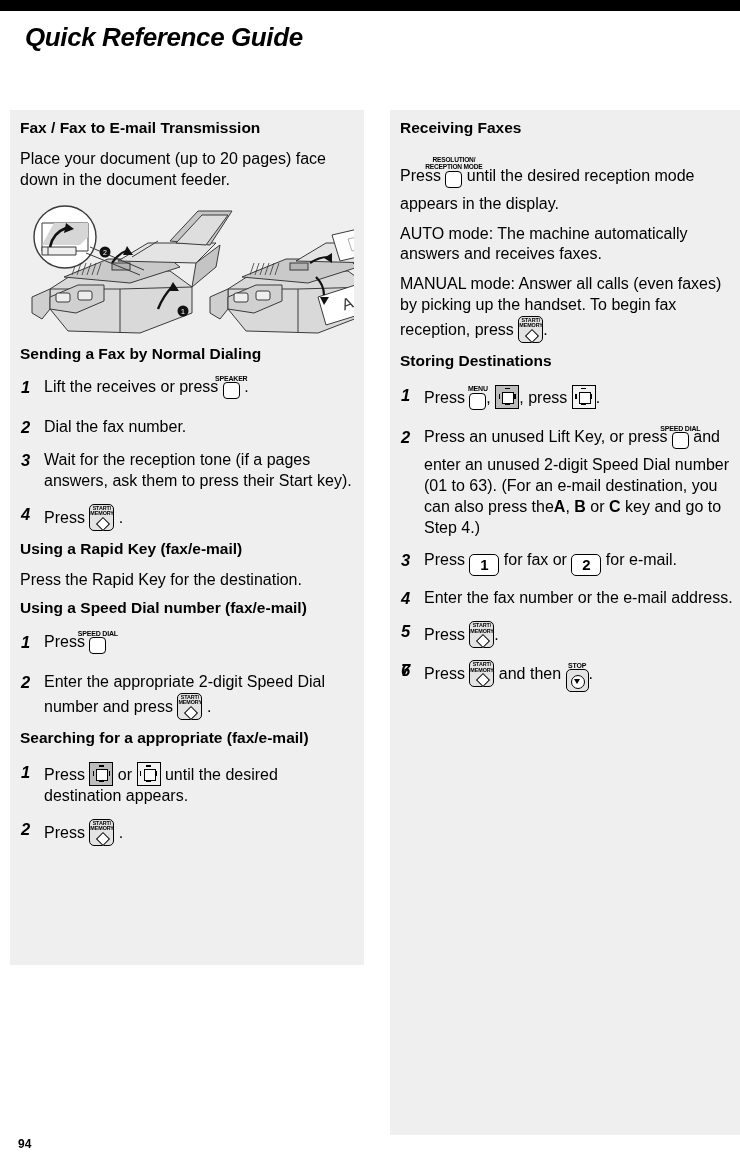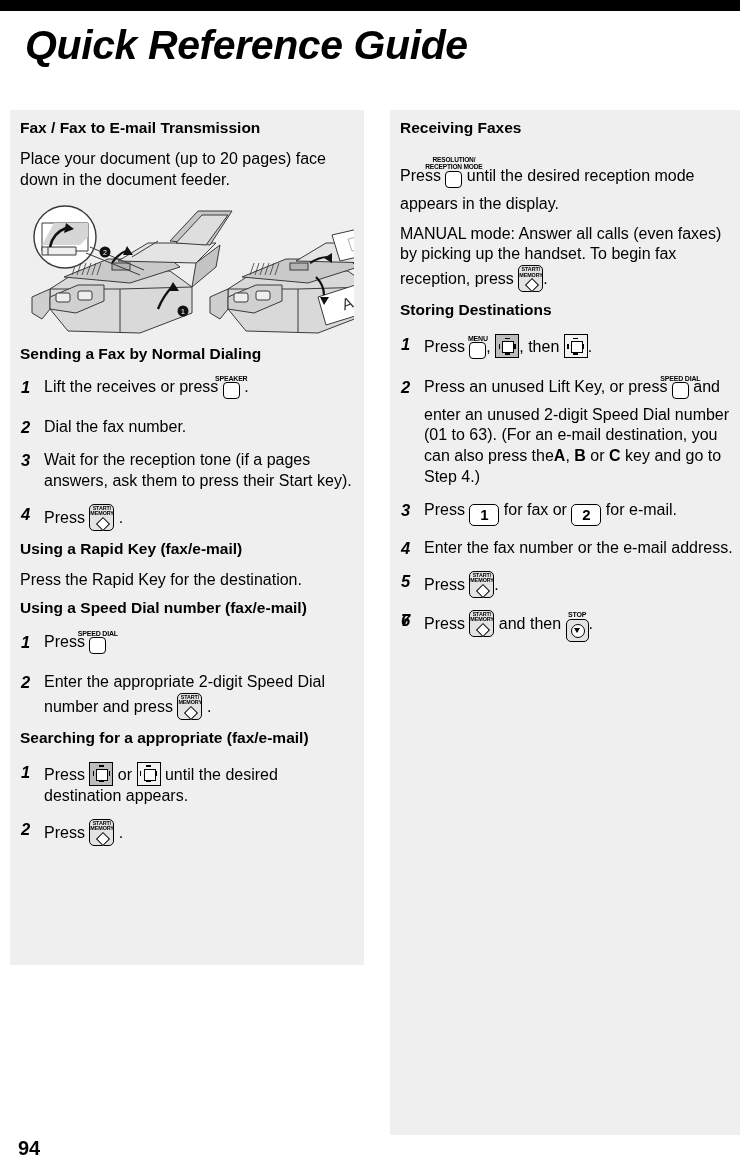--- a/index.html
+++ b/index.html
@@ -7,21 +7,21 @@
     width:740px;height:1163px;
     background:#ffffff;
     font-family:"Liberation Sans","DejaVu Sans",sans-serif;
     color:#000;
     overflow:hidden;
     position:relative;
   }
   .topbar{position:absolute;left:0;top:0;width:740px;height:11px;background:#000;}
   .page-title{
     position:absolute;left:25px;top:22px;
-    font-size:41px;font-weight:bold;font-style:italic;
+    font-size:26px;font-weight:bold;font-style:italic;
     letter-spacing:-0.4px;
     font-family:"Liberation Sans","DejaVu Sans",sans-serif;
     white-space:nowrap;
   }
   .col{
     position:absolute;top:110px;width:354px;
     background:#efefef;
     box-sizing:border-box;
     padding:0 10px 8px 10px;
   }
@@ -137,21 +137,21 @@
   .key-arrow .ml{top:50%;left:2.5px;height:5px;width:1.3px;margin-top:-2.5px;}
   .key-arrow .mr{top:50%;right:2.5px;height:5px;width:1.3px;margin-top:-2.5px;}
   .key-arrow.light{background:#f2f2f2;}
 
   .b{font-weight:bold;}
 
   .fig{margin:10px 0 0 0;display:block;}
 
   .pagenum{
     position:absolute;left:18px;top:1137px;
-    font-size:20px;font-weight:bold;
+    font-size:12px;font-weight:bold;
   }
 </style>
 </head>
 <body>
 
 <div class="topbar"></div>
 
 <div class="page-title">Quick Reference Guide</div>
 
 <div class="col col-left">
@@ -350,20 +350,21 @@
 
   <p class="para" style="margin-top:26px;">
     <span>Press</span>
     <span class="keywrap">
       <span class="keylbl two"><span>RESOLUTION/</span><br><span>RECEPTION MODE</span></span>
       <span class="key-plain"></span>
     </span>
     <span>until the desired reception mode appears in the display.</span>
   </p>
 
+  <p class="para">AUTO mode: The machine automatically answers and receives faxes.</p>
 
   <p class="para">
     <span>MANUAL mode: Answer all calls (even faxes) by picking up the handset. To begin fax reception, press</span>
     <span class="key-sm">
       <span class="t"><span>START/</span><br><span>MEMORY</span></span>
       <span class="d"></span>
     </span><span>.</span>
   </p>
 
 
@@ -375,21 +376,21 @@
       <span class="num">1</span>
       <span>Press</span>
       <span class="keywrap">
         <span class="keylbl">MENU</span>
         <span class="key-plain"></span>
       </span><span>,</span>
       <span class="key-arrow">
         <span class="m mt"></span><span class="m mb"></span>
         <span class="m ml"></span><span class="m mr"></span>
         <span class="inner"></span>
-      </span><span>, then</span>
+      </span><span>, press</span>
       <span class="key-arrow light">
         <span class="m mt"></span><span class="m mb"></span>
         <span class="m ml"></span><span class="m mr"></span>
         <span class="inner"></span>
       </span><span>.</span>
     </div>
 
     <div class="step">
       <span class="num">2</span>
       <span>Press an unused Lift Key, or press</span>

